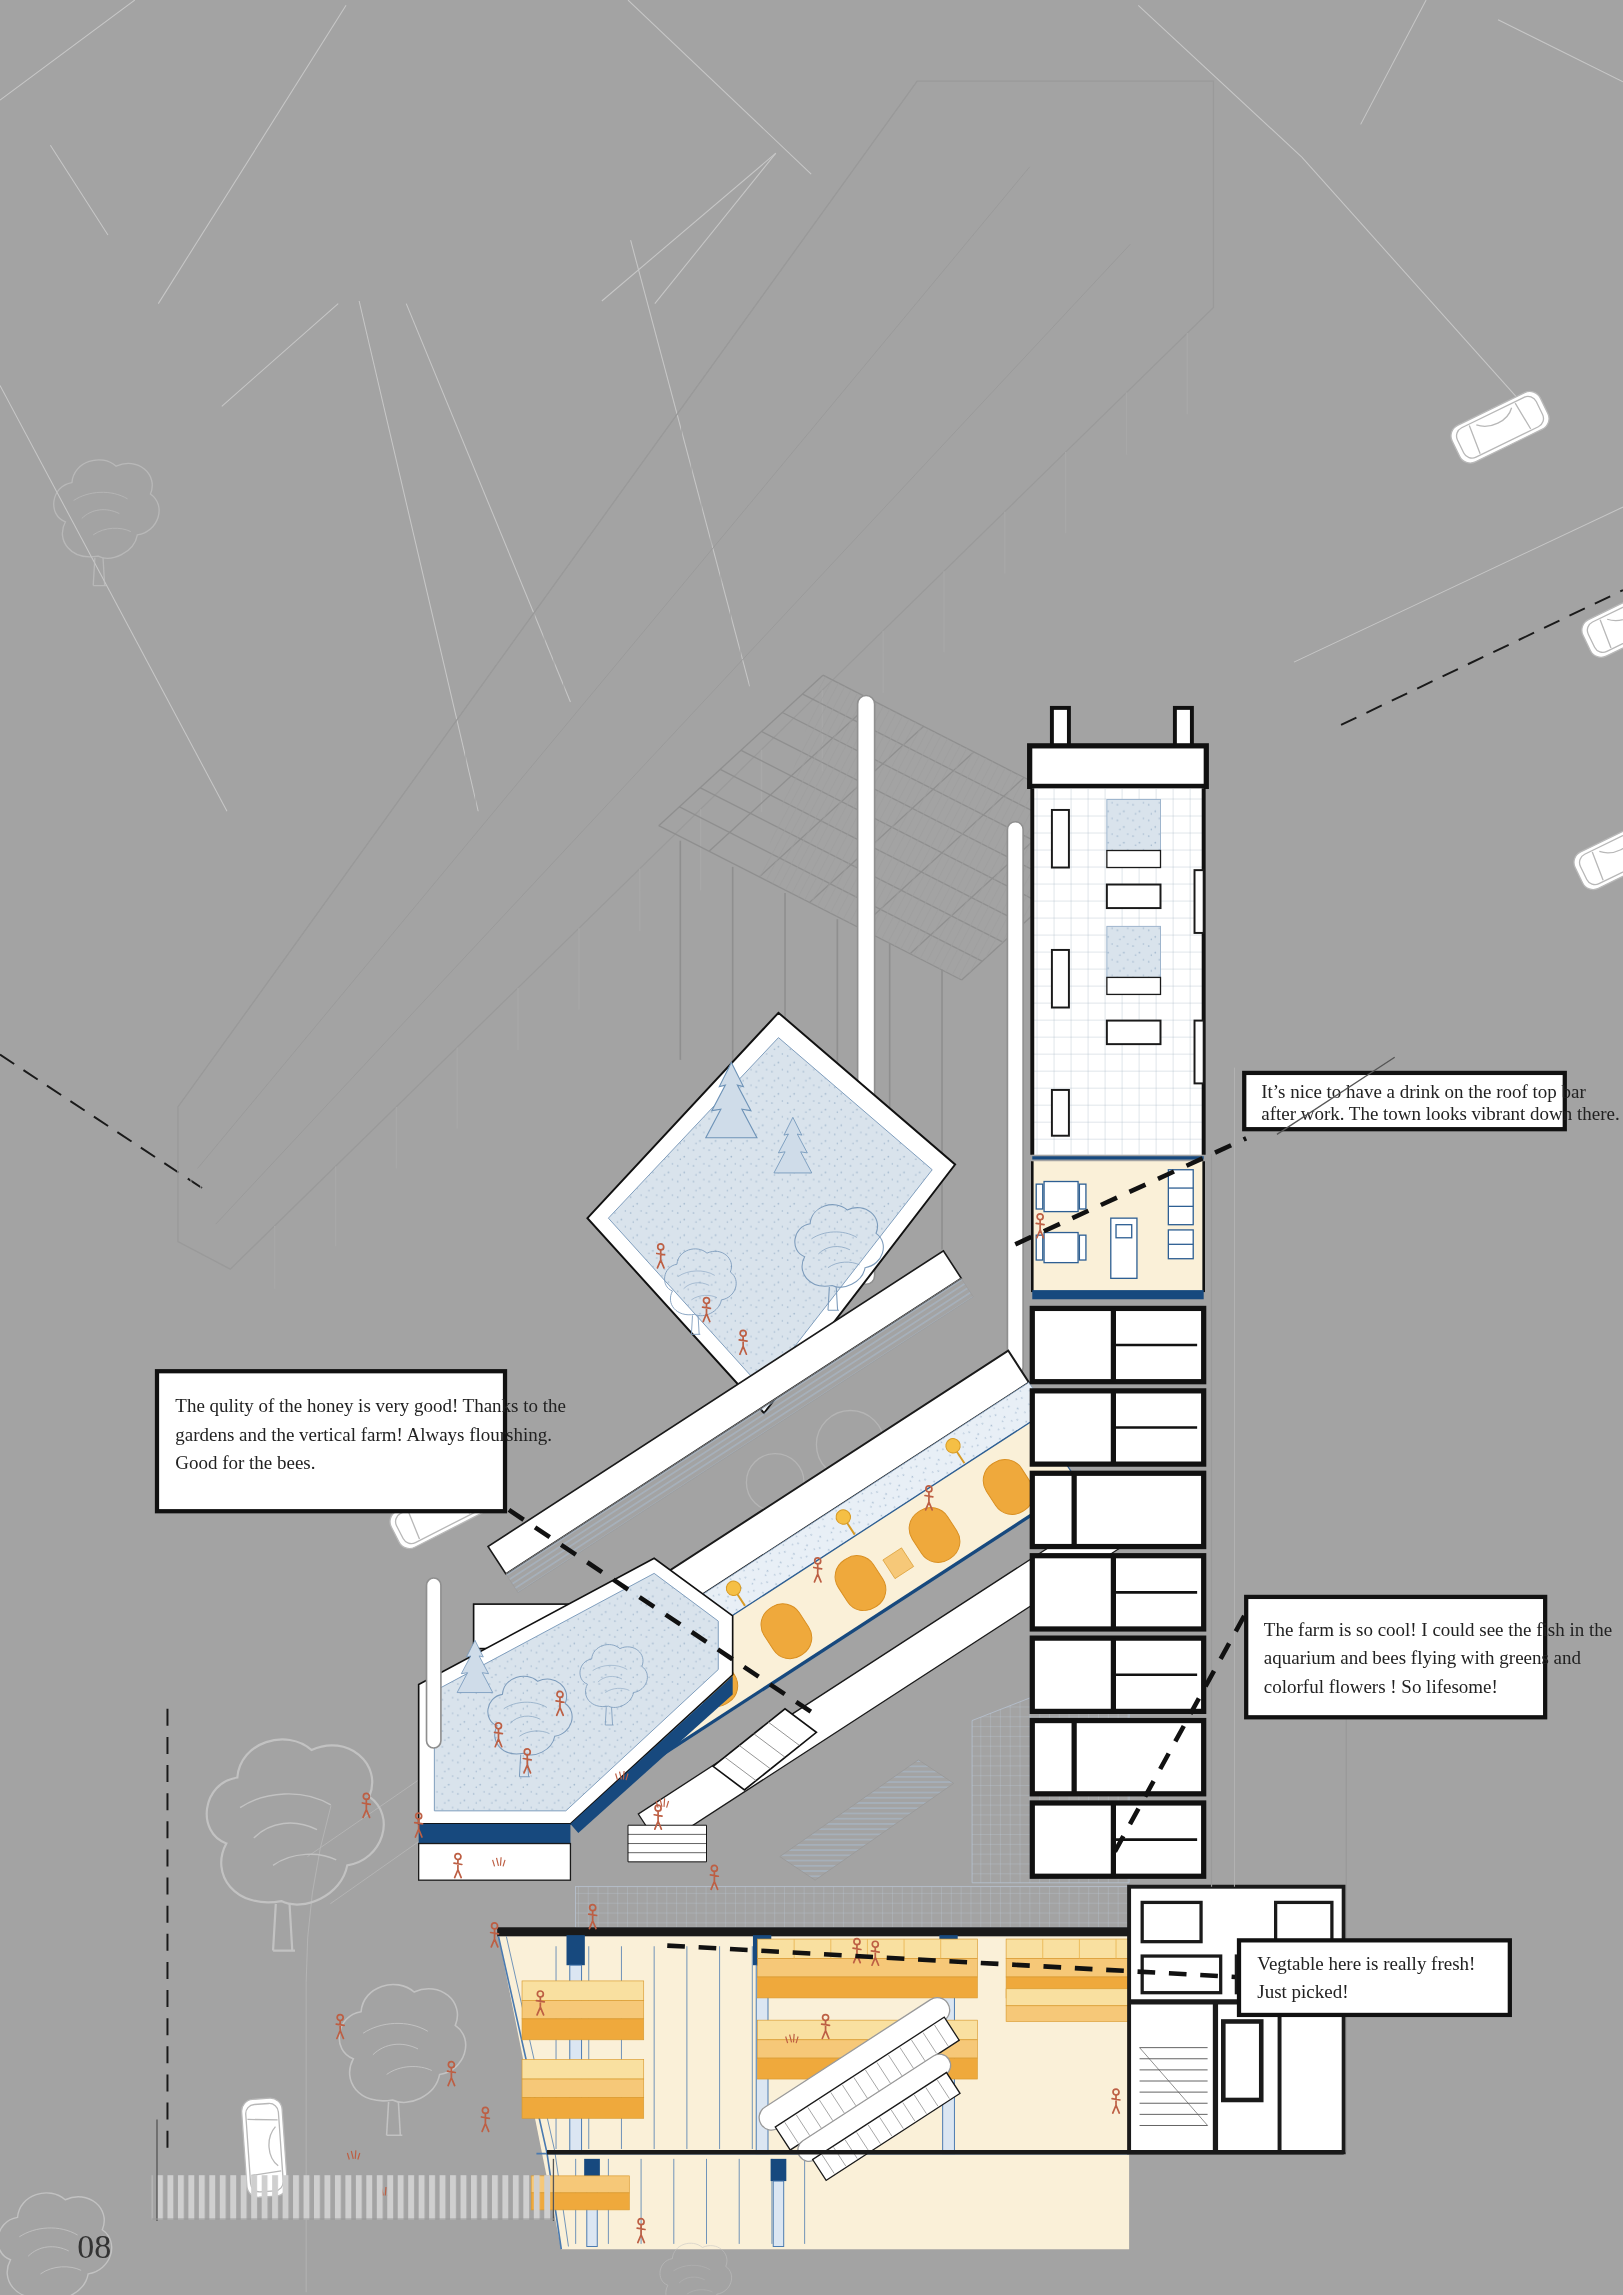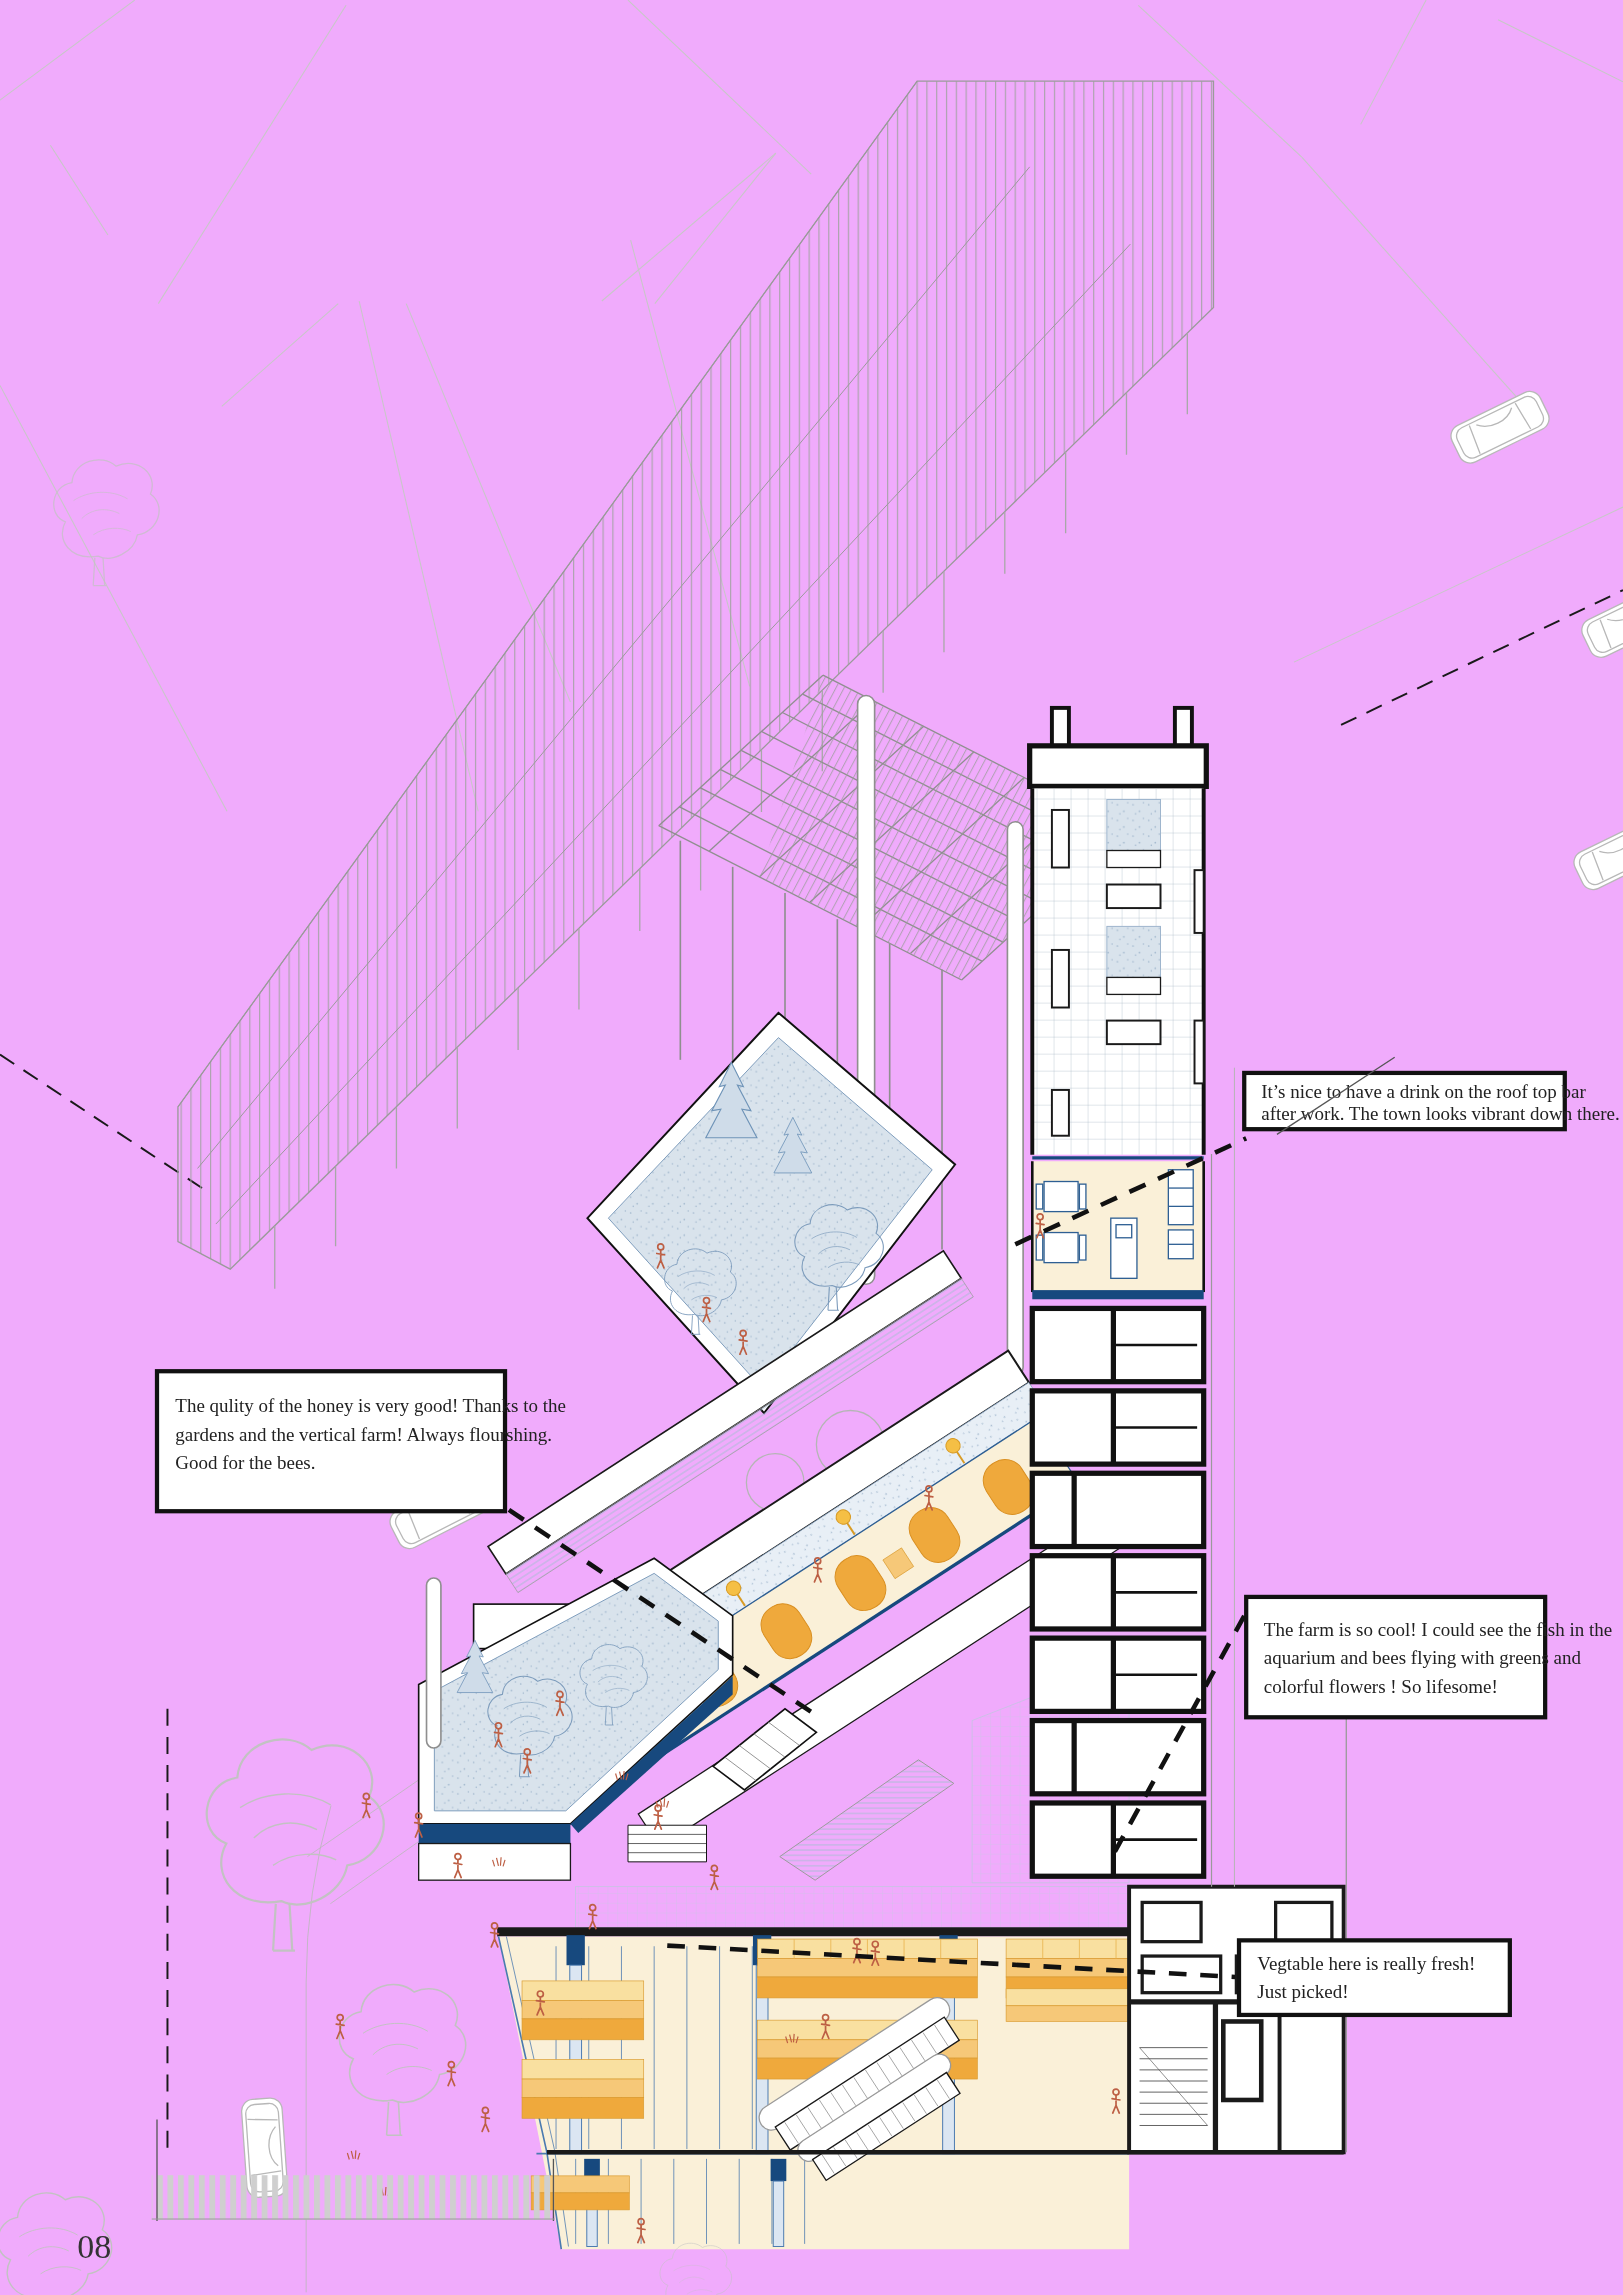--- a/index.html
+++ b/index.html
@@ -1,16 +1,16 @@
 <!DOCTYPE html>
 <html style="--navy: #17497e; --cream: #faf0d8; --garden-blue: #d9e3ec; --stall-light: #f9e0a0; --stall-mid: #f6c878; --stall-dark: #efa93c; --lamp: #f5bf45; --person: #bd5f44; --column-blue: #dbe6f2; --mullion: #4a7ab0; --tree-blue: #7d9cbc;font-size:10.5px"><head>
 <meta charset="utf-8">
 <style>
   html,body{margin:0;padding:0;background:#ffffff;}
-  #page{position:relative;width:1623px;height:2295px;background:#f0abfc;overflow:hidden;
+  #page{position:relative;width:1623px;height:2295px;background:#a3a3a3;overflow:hidden;
         font-family:"Liberation Serif", serif;}
   svg{position:absolute;left:0;top:0;}
   text{font-family:"Liberation Serif", serif;}
   .ctx{stroke:#c7c7c7;stroke-width:1.6;fill:none;}
   .ctx2{stroke:#b9b9b9;stroke-width:1.2;fill:none;}
   .blk{stroke:#1a1a1a;fill:none;}
   .gray{stroke:#9a9a9a;fill:none;}
   .road-dash{stroke:#1a1a1a;stroke-width:3;stroke-dasharray:26 17;fill:none;}
   .leader{stroke:#111;stroke-width:7;stroke-dasharray:27 21;fill:none;}
   .navy{fill:var(--navy);}

